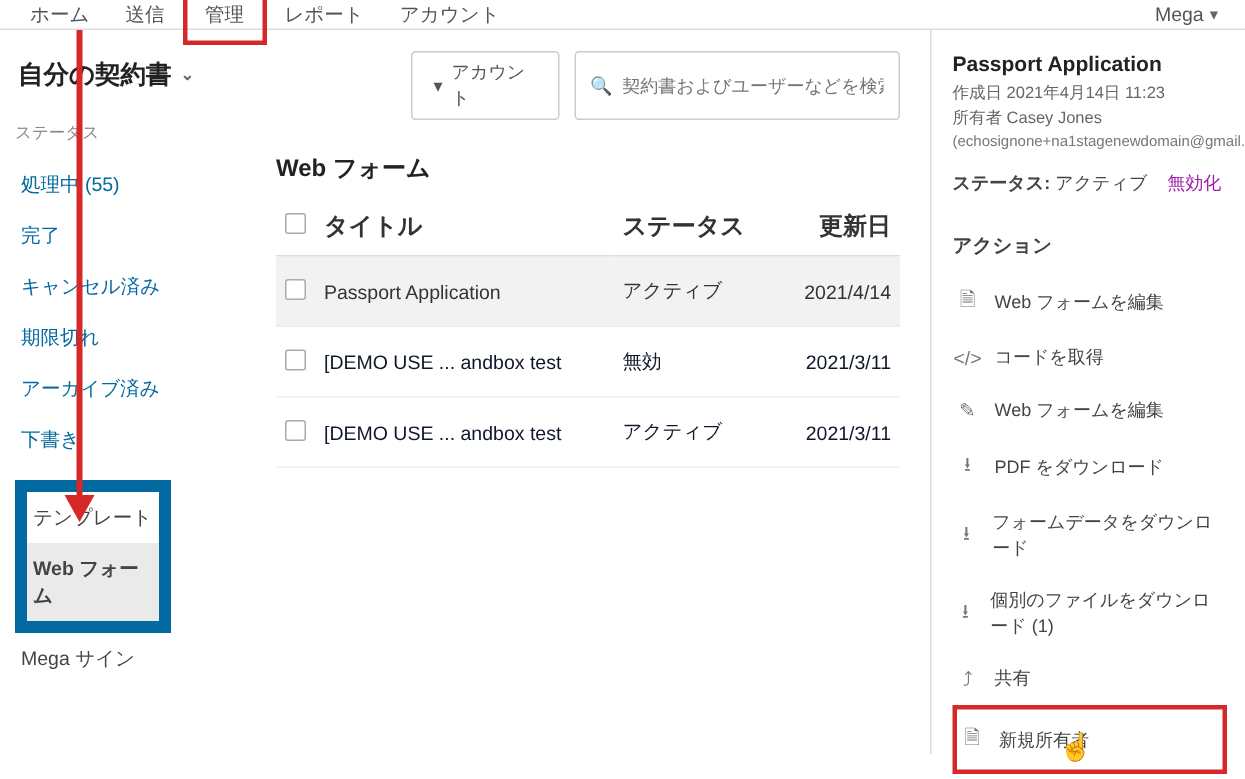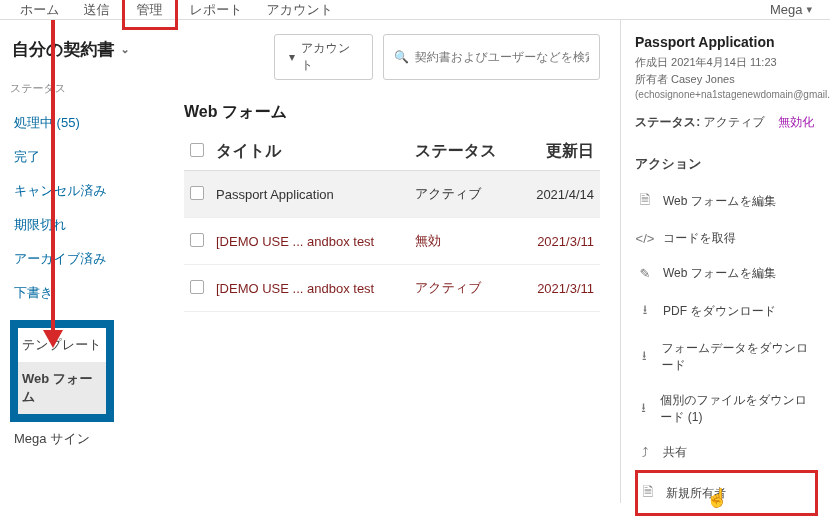--- a/index.html
+++ b/index.html
@@ -96,21 +96,21 @@
     text-align: left;
     font-weight: 600;
     font-size: 16px;
     color: #333;
     padding: 8px 6px;
     border-bottom: 1px solid #ddd;
   }
   table.listing td {
     padding: 14px 6px;
     border-bottom: 1px solid #eee;
-    color:#7f1d1d;
+    color:#0f172a;
     vertical-align: middle;
   }
   table.listing tr.selected td {
     background: #f2f2f2;
     color:#333;
   }
   .checkbox {
     width:14px; height:14px; border:1px solid #aaa; border-radius:2px; display:inline-block; background:#fff;
   }
   

